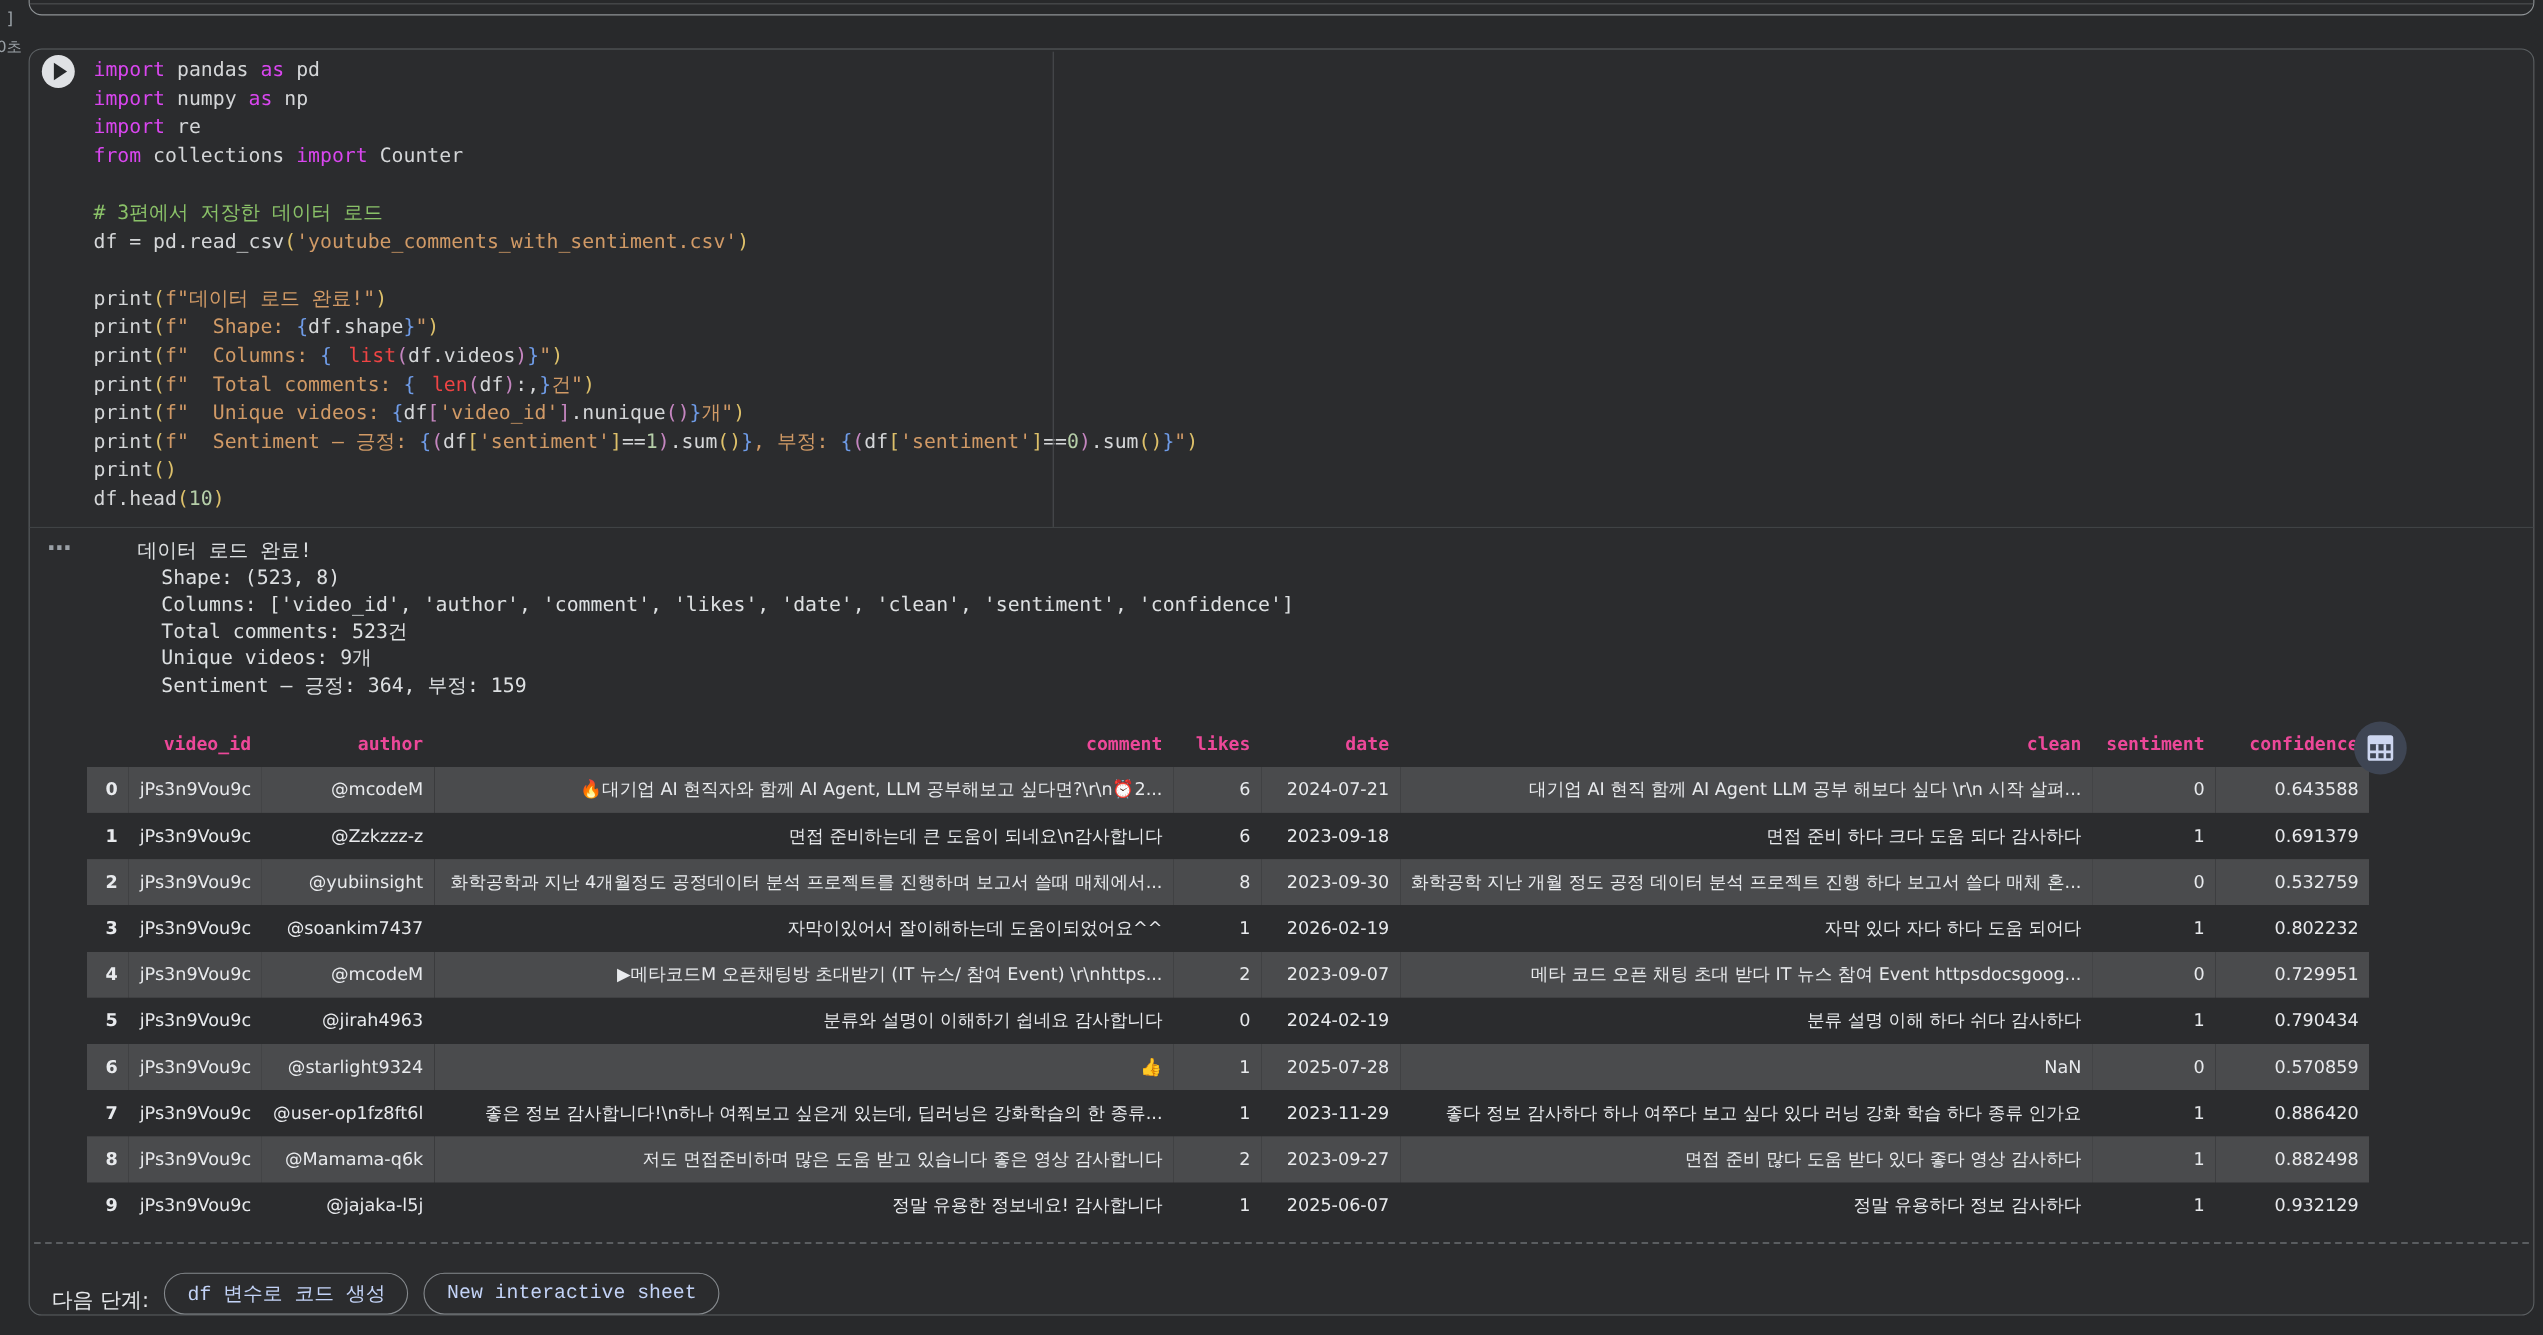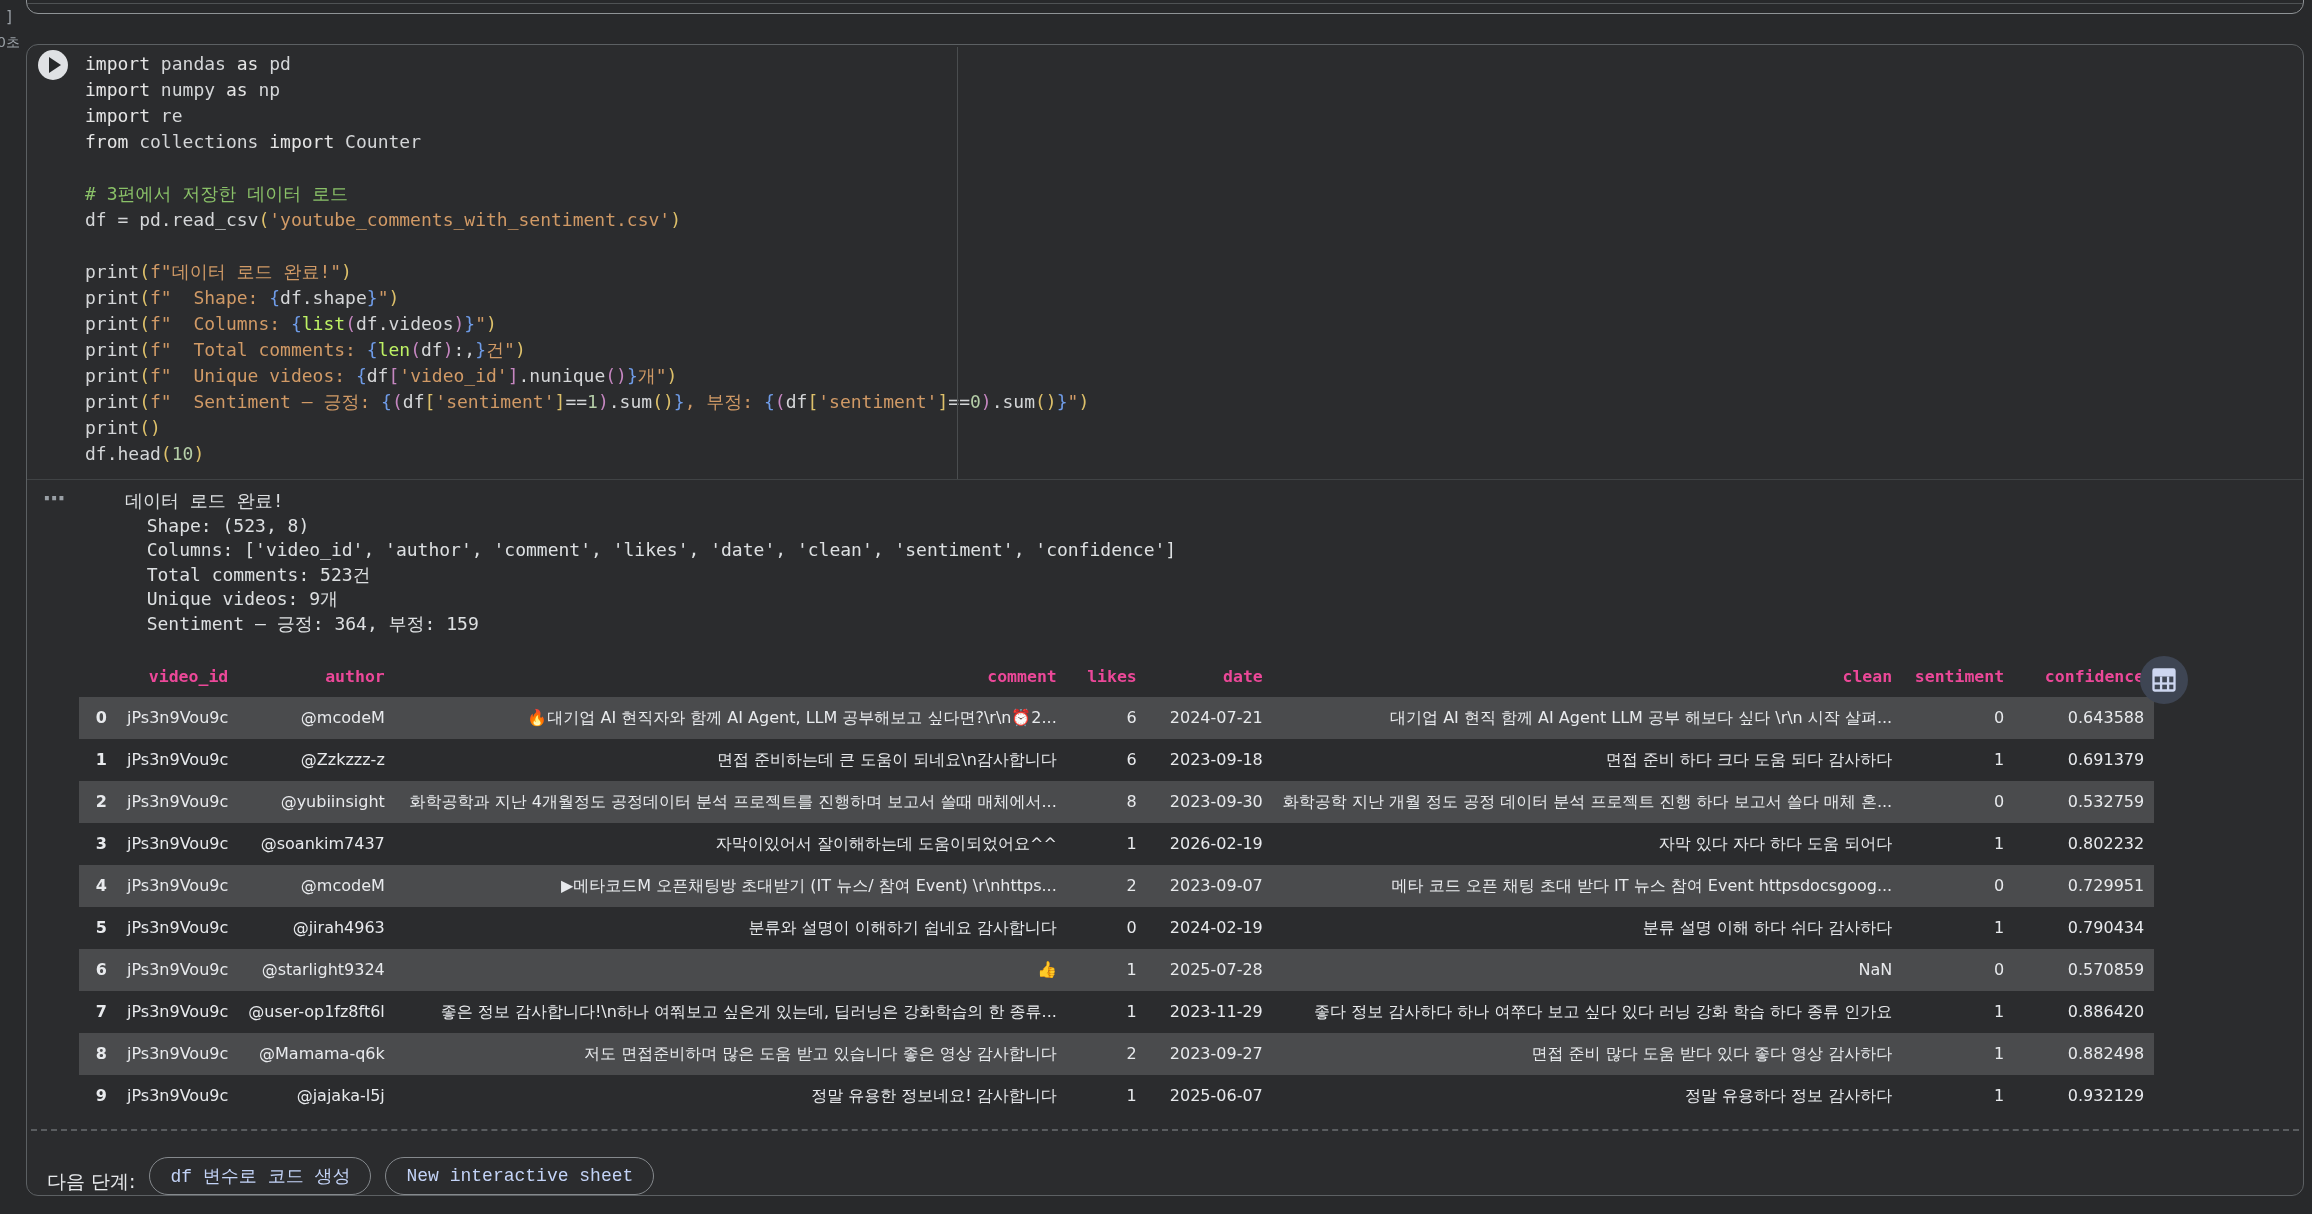--- a/index.html
+++ b/index.html
@@ -24,26 +24,26 @@
 
   .run-btn { position:absolute; left:11px; top:5px; width:30px; height:30px;
     border-radius:50%; background:#dfe1e4; border:none; cursor:pointer; }
   .run-btn .tri { position:absolute; left:11px; top:7px; width:0; height:0;
     border-left:12px solid #26282a; border-top:8px solid transparent;
     border-bottom:8px solid transparent; }
 
   .code { position:absolute; left:58px; top:6px; right:20px; }
   .code-line { white-space:pre; font:18px/26px "DejaVu Sans Mono", monospace;
     height:26px; color:#d4d6d8; }
-  .tok-k  { color:#e5e5e5; }
+  .tok-k  { color:#d946ef; }
   .tok-pl { color:#d4d6d8;text-align:center; }
   .tok-cm { color:#8ac168;margin-top:22px; }
   .tok-s  { color:#d19a66; }
   .tok-n  { color:#b5cea8; }
-  .tok-fn { color:#bef264; }
+  .tok-fn { color:#ef4444;margin-left:15px; }
   .tok-b1 { color:#ddc06a; }
   .tok-b2 { color:#6f9ce8; }
   .tok-b3 { color:#c586c0; }
 
   .ruler { position:absolute; left:930px; top:2px; width:1px; height:432px;
     background:#4a4d4f; }
   .code-out-divider { position:absolute; left:0; right:0; top:434px; height:1px;
     background:#404345; }
 
   .out-dots { position:absolute; left:16px; top:442px; color:#9aa0a6;

